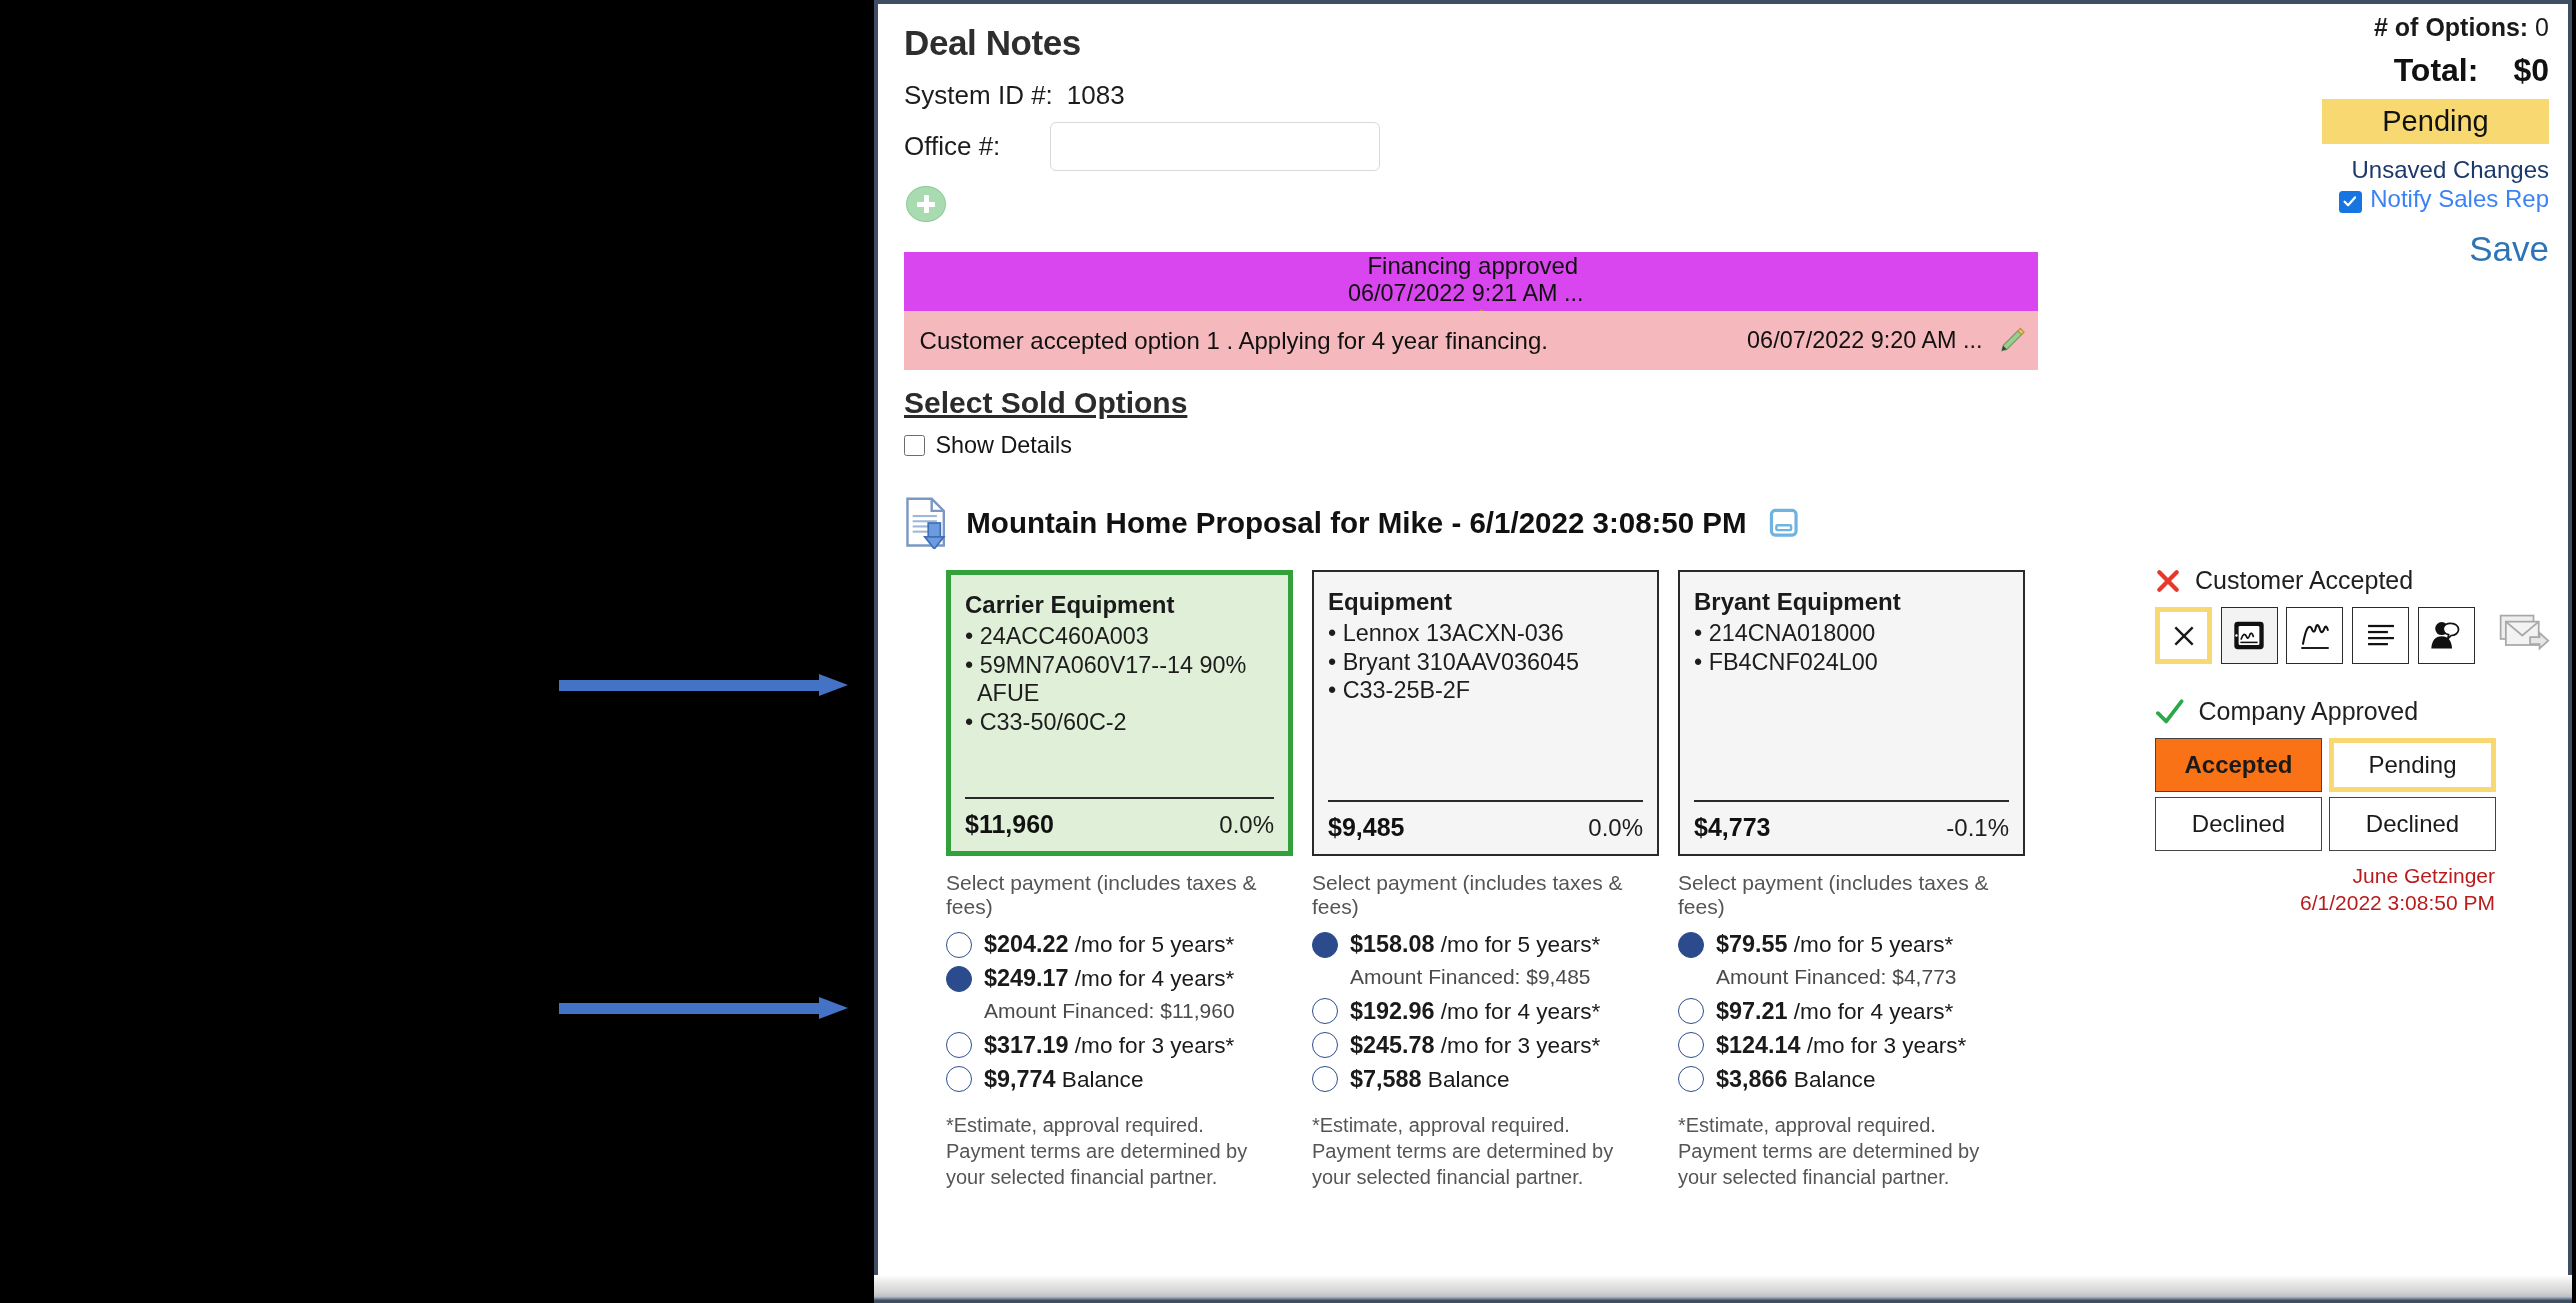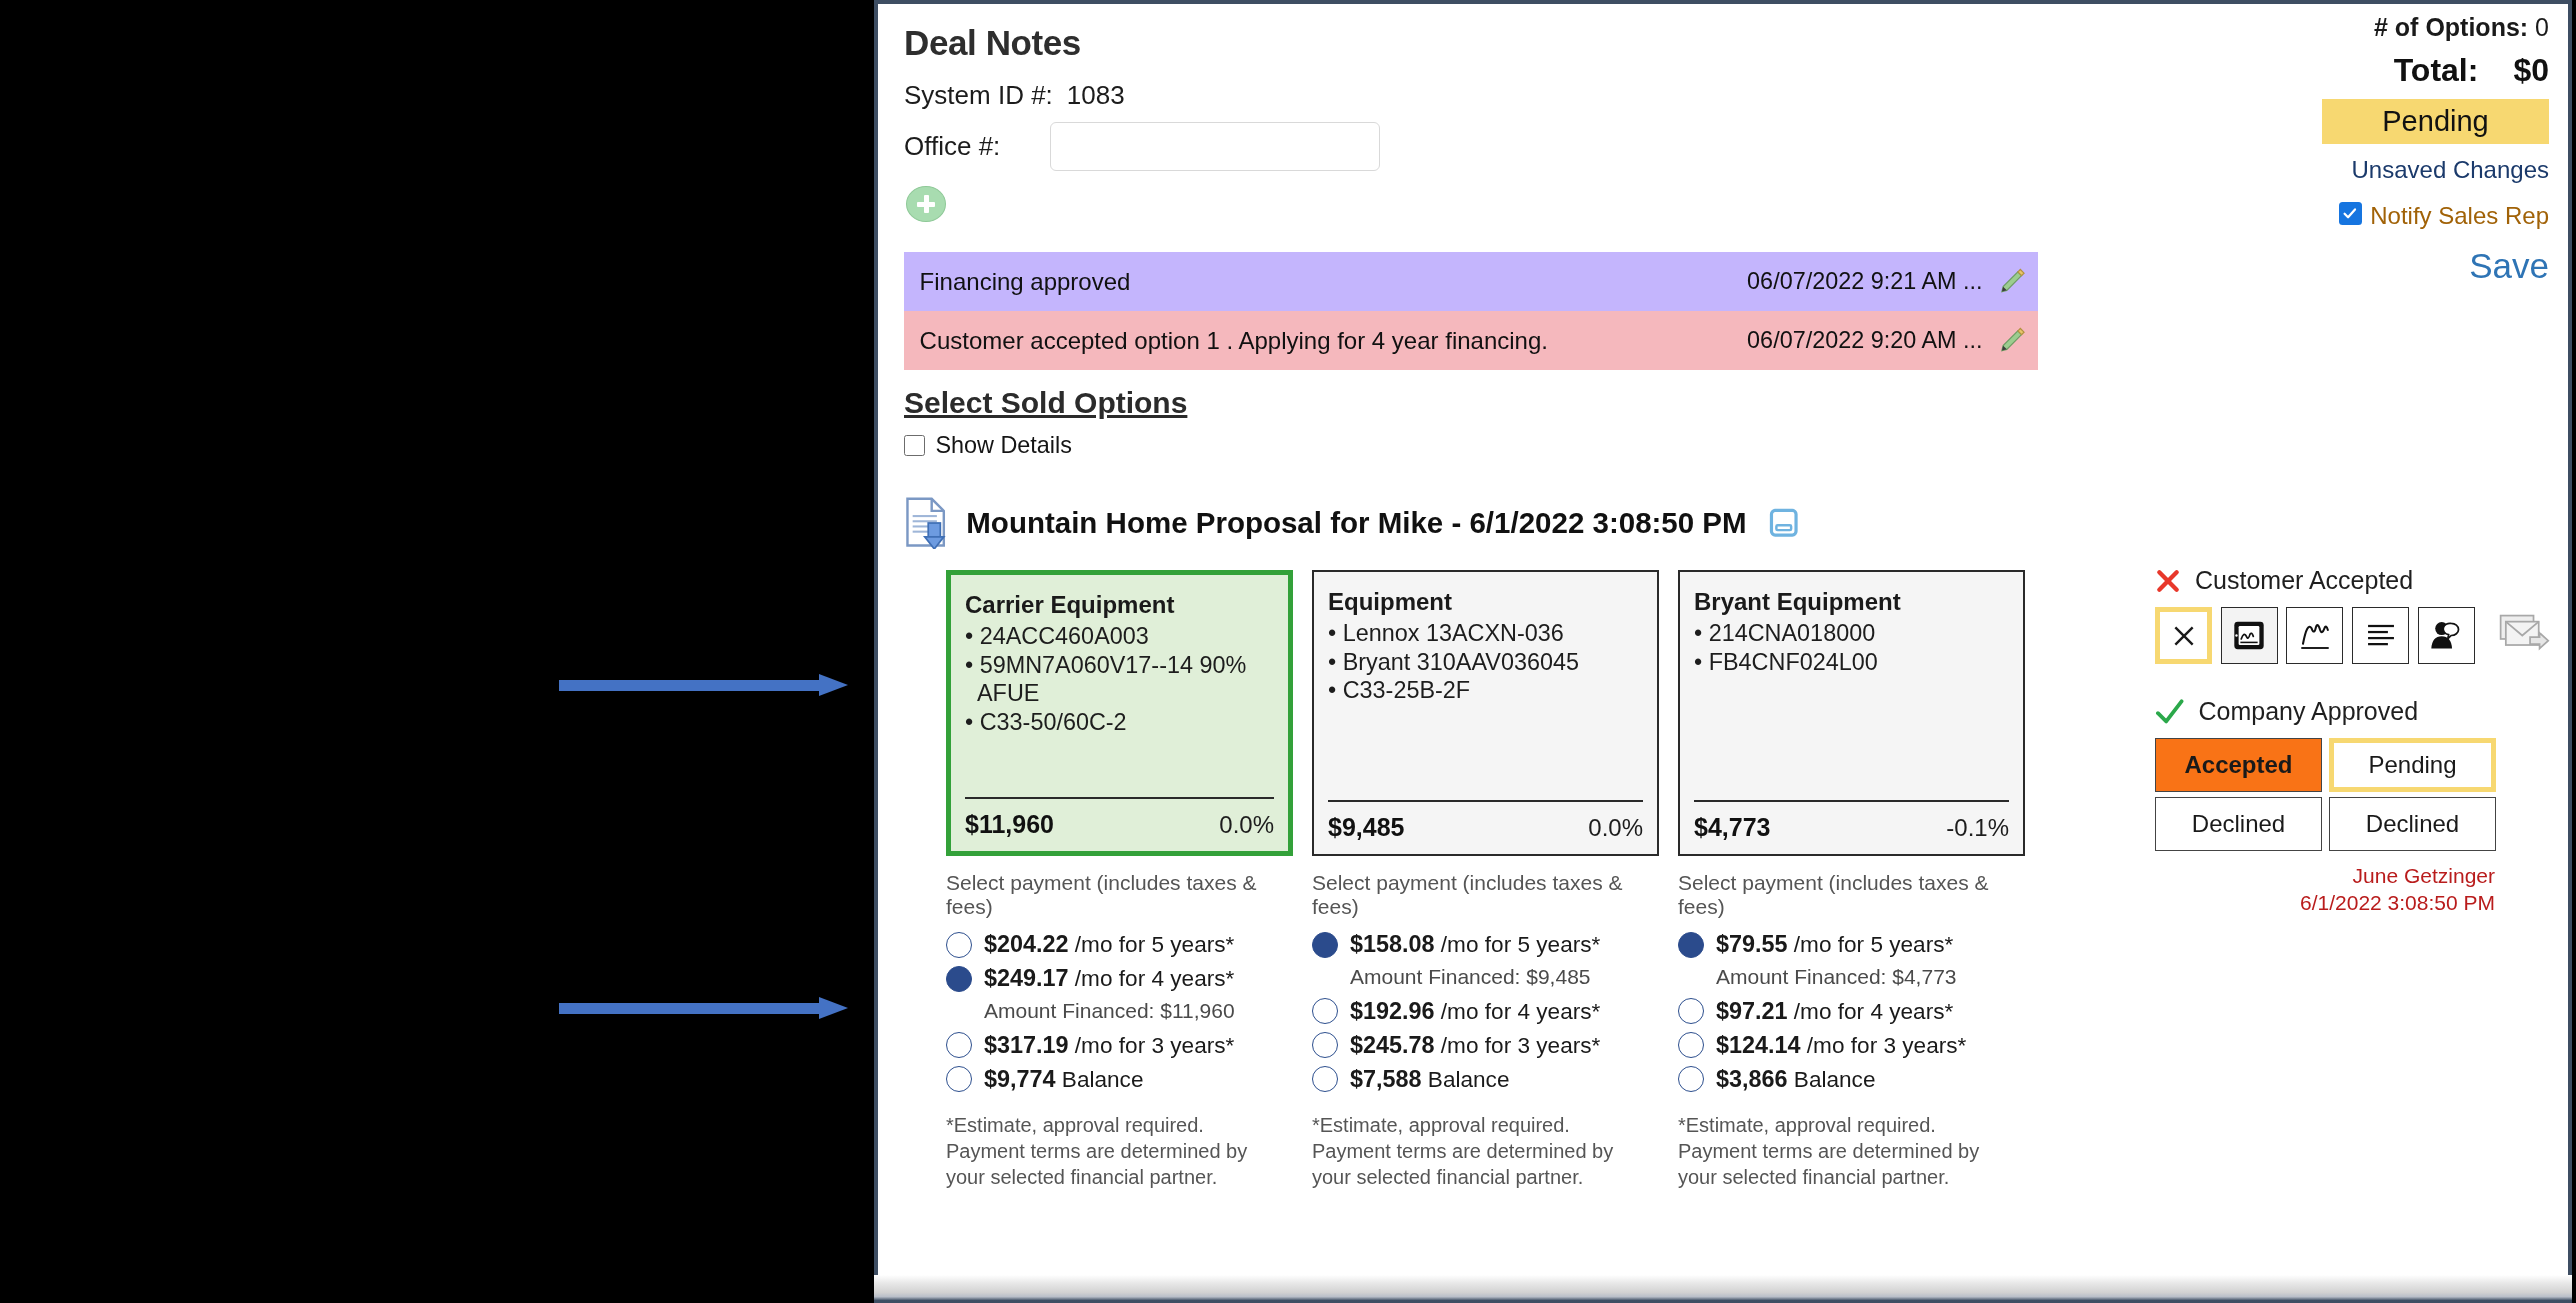--- a/index.html
+++ b/index.html
@@ -76,21 +76,21 @@
   .add-btn .plus::before { left: 7px; top: 0.9px; width: 5.2px; height: 17.3px; }
   .add-btn .plus::after  { left: 0.9px; top: 7px; width: 17.3px; height: 5.2px; }
 
   
   .notes { position: absolute; left: 26px; top: 248px; width: 1134px; }
   .note-row {
     position: relative; height: 59px;
     display: flex; align-items: center;
     padding: 0 12px 0 15.6px;
   }
-  .note-row.green { background: #c4b5fd; }
+  .note-row.green { background: #d946ef; flex-direction: column; }
   .note-row.red   { background: #f5b8bd; }
   .note-text { font-size: 24px; color: #111; flex: 1; }
   .note-date { font-size: 23.4px; color: #111; margin-right: 14px; white-space: nowrap; }
   .pencil { width: 29.5px; height: 29.5px; flex: none; }
 
   
   .sso-title {
     position: absolute; left: 26px; top: 382px;
     font-size: 30px; font-weight: bold; color: #2b2b2b; text-decoration: underline;
   }
@@ -155,21 +155,21 @@
   .opts-line { font-size: 25px; color: #1a1a1a; font-weight: bold; }
   .opts-line span.v { font-weight: normal; }
   .total-line { font-size: 32px; font-weight: bold; color: #111; margin-top: 10.4px; }
   .total-line .v { margin-left: 35px; font-weight: bold; }
   .pending-badge {
     margin-top: 10.4px; background: #F7D871; color: #111;
     font-size: 29px; padding: 6px 0; width: 227px; margin-left: auto;
     text-align: center; cursor: pointer;
   }
   .unsaved { margin-top: 12px; font-size: 24px; color: #1B3A6B; cursor: pointer; }
-  .notify { margin-top: 18px; font-size: 24px; color: #a16207; display: flex; align-items: flex-start; justify-content: flex-end; gap: 8.7px; cursor: pointer; }
+  .notify { margin-top: 1px; font-size: 24px; color: #3b82f6; display: flex; align-items: flex-end; justify-content: flex-end; gap: 8.7px; cursor: pointer; }
   .cb-blue {
     width: 22.6px; height: 22.6px; background: #1675E0; border-radius: 3.5px;
     display: inline-flex; align-items: center; justify-content: center; flex: none;
   }
   .cb-blue svg { display: block; }
   .save-link { margin-top: 15.6px; font-size: 35px; color: #2E74B5; cursor: pointer; }
 
   
   .approval { position: absolute; left: 1277px; top: 562px; width: 408px; }
   .appr-head { display: flex; align-items: center; gap: 14px; font-size: 25px; color: #1f1f1f; }

